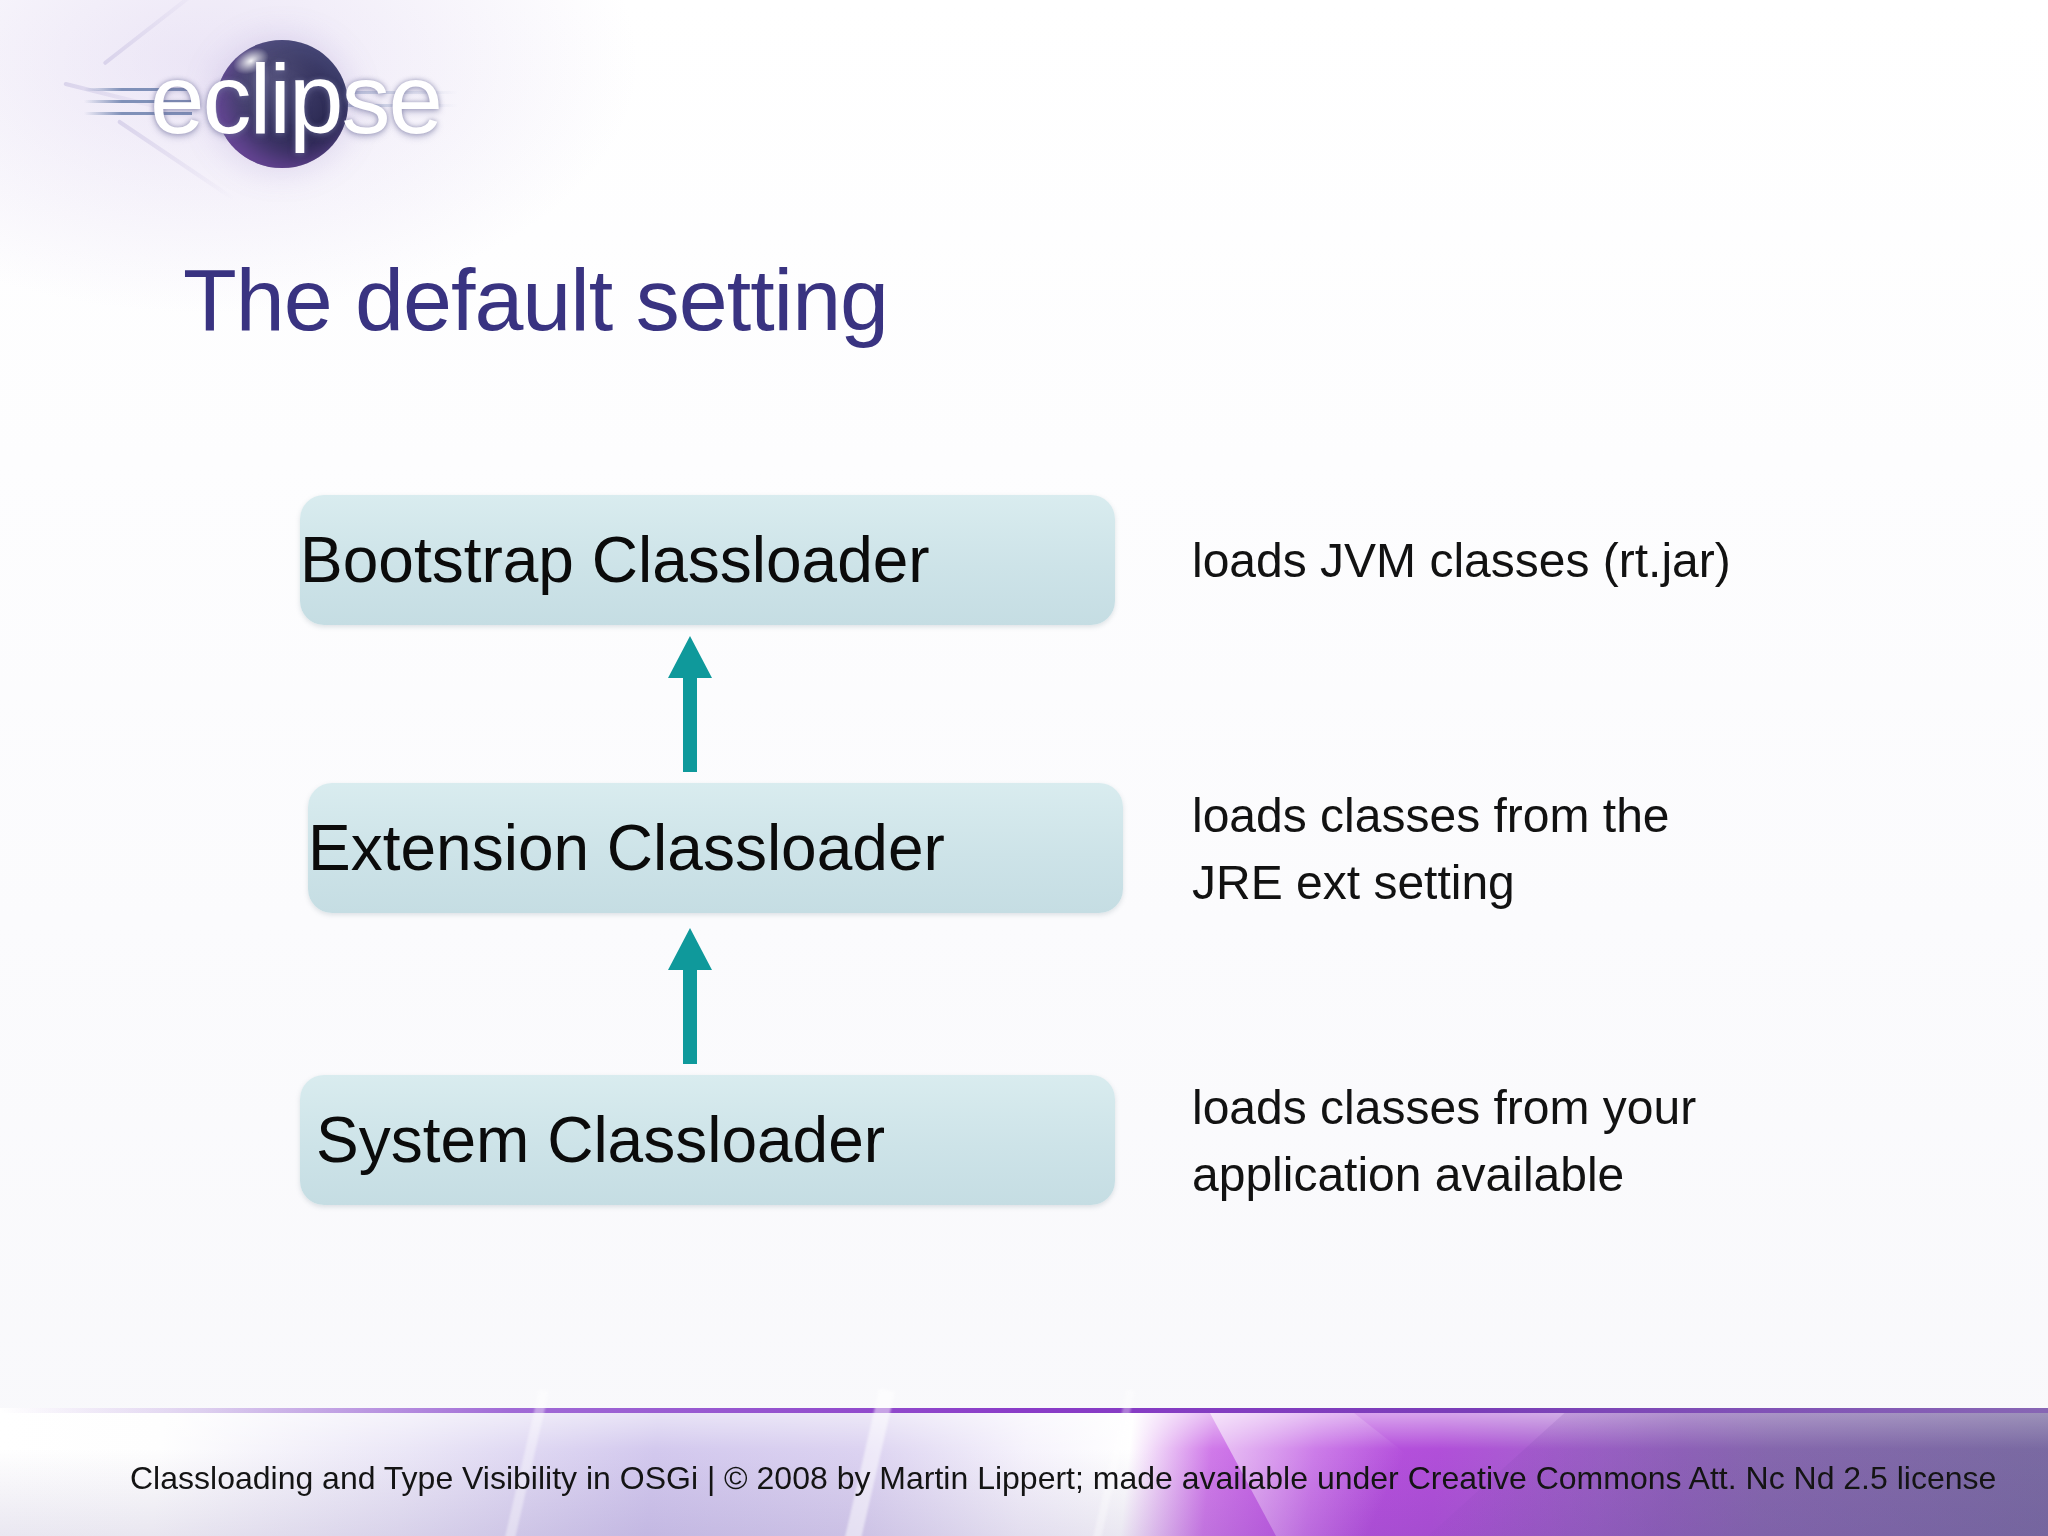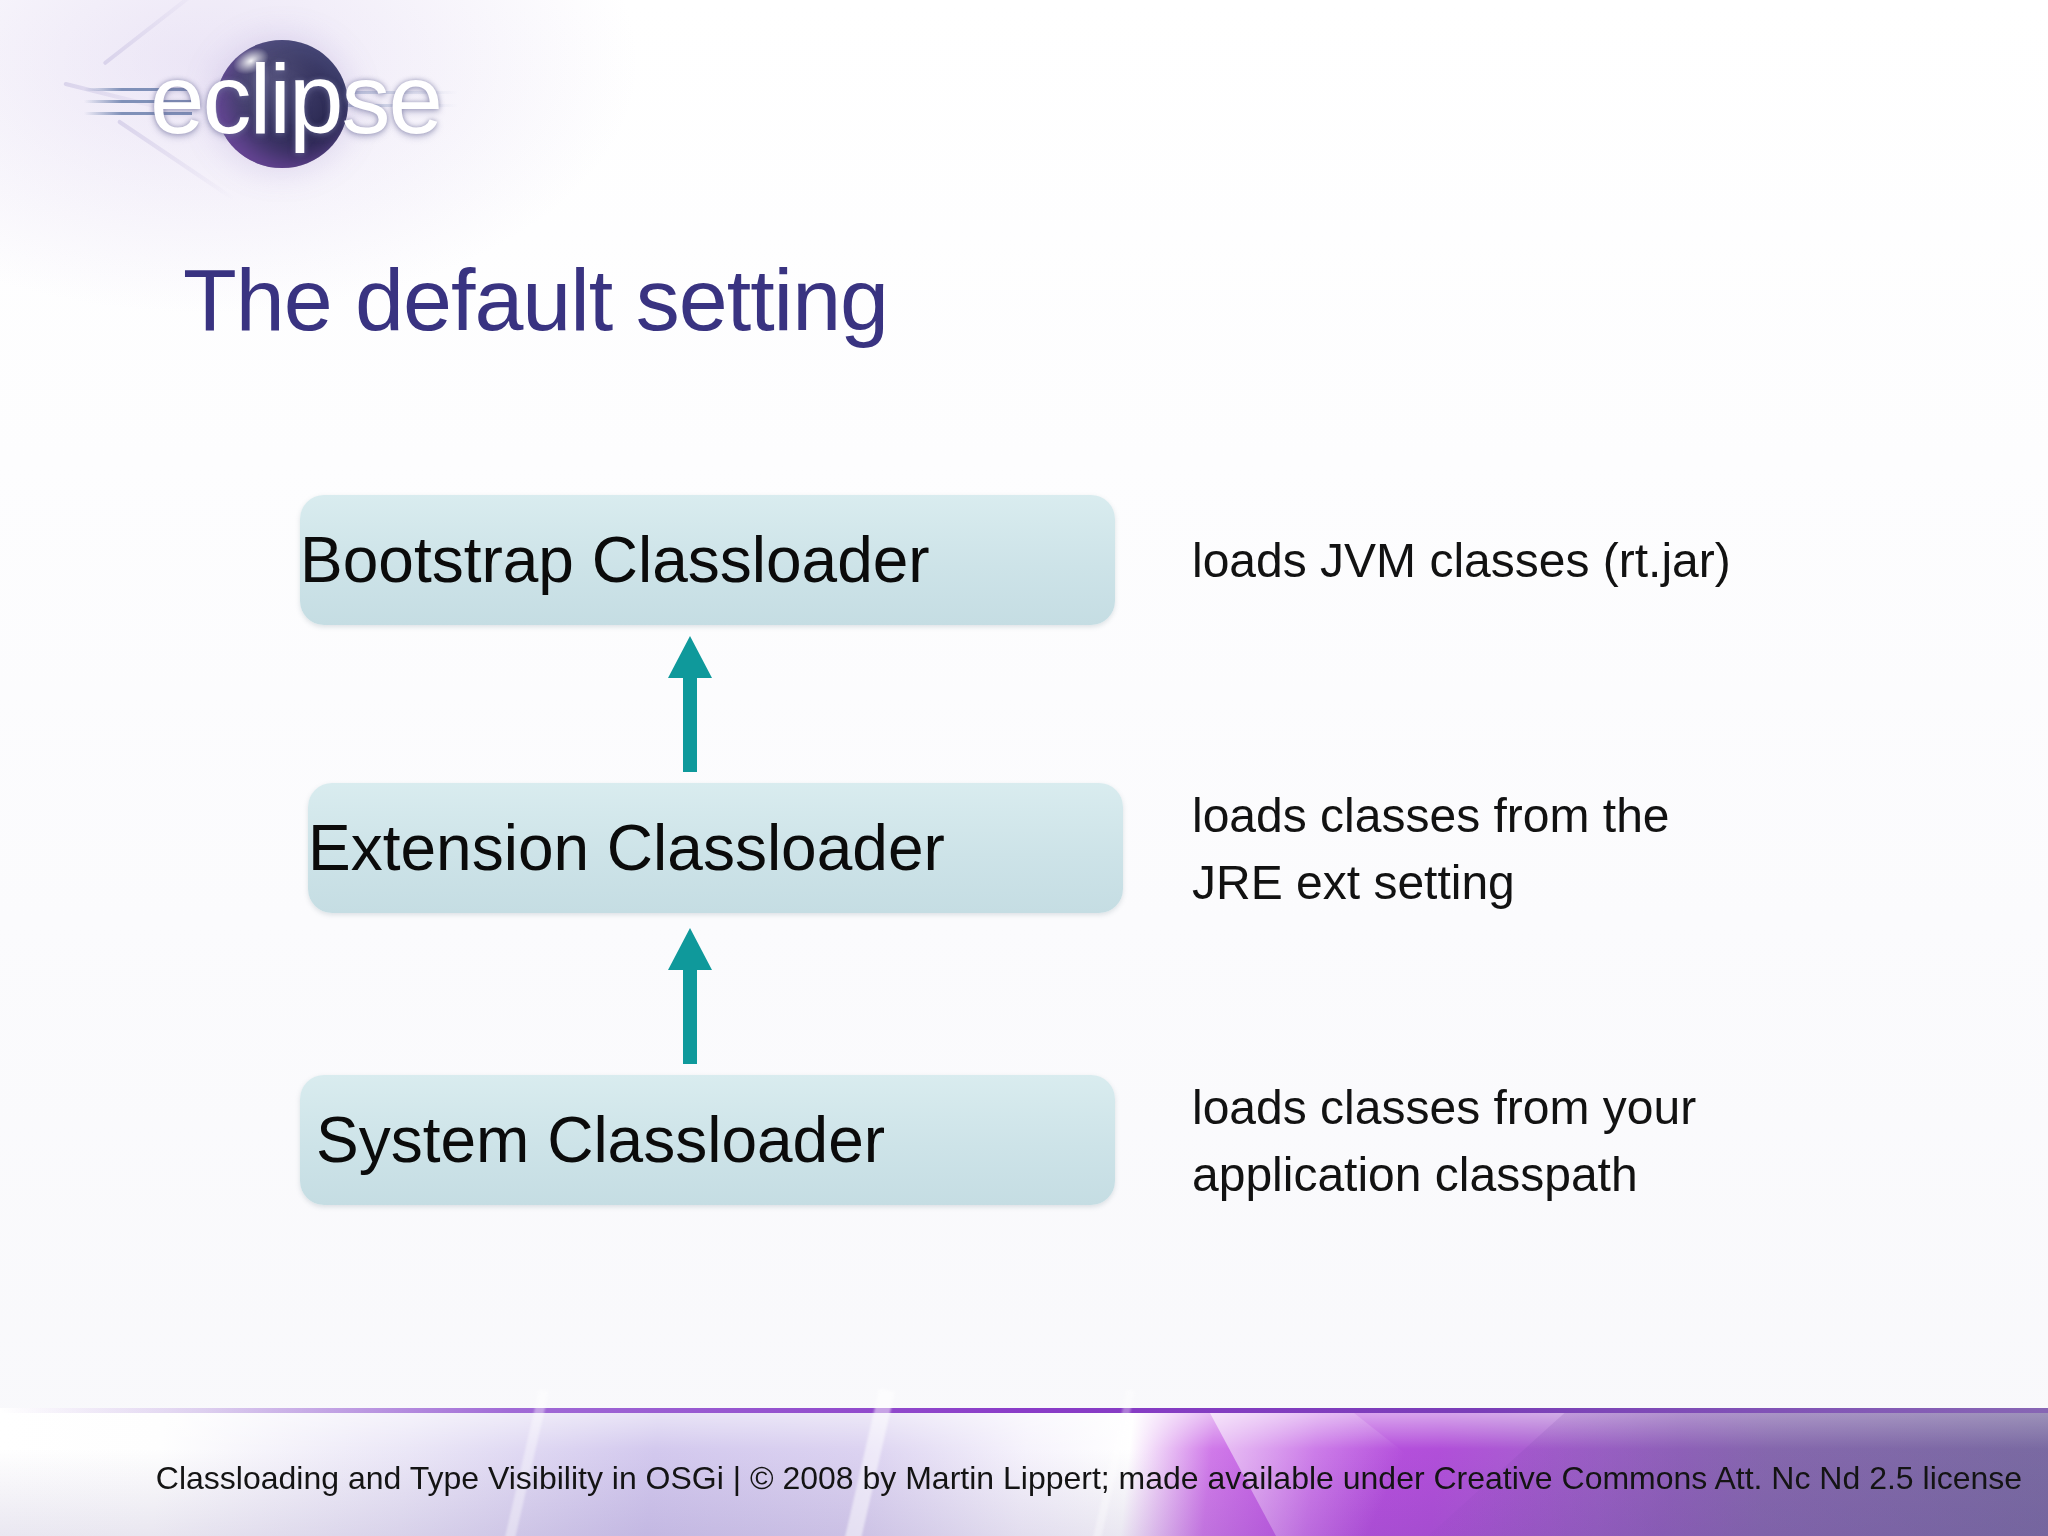--- a/index.html
+++ b/index.html
@@ -76,21 +76,21 @@
   .streak.s1 { left: 520px; width: 10px; opacity: 0.7; }
   .streak.s2 { left: 860px; width: 16px; opacity: 0.9; }
   .streak.s3 { left: 1108px; width: 8px;  opacity: 0.6; }
   .facet-dark { position: absolute; right: 0; top: 5px; width: 620px; height: 123px;
     background: linear-gradient(100deg, rgba(110,55,160,0) 0%, rgba(105,55,158,0.28) 40%, rgba(90,75,135,0.38) 100%);
     clip-path: polygon(22% 0, 100% 0, 100% 100%, 0 100%); }
   .facet-light { position: absolute; left: 1210px; top: 5px; width: 300px; height: 123px;
     background: linear-gradient(115deg, rgba(255,255,255,0.75), rgba(255,255,255,0) 60%);
     clip-path: polygon(0 0, 48% 0, 100% 100%, 22% 100%); opacity: 0.8; }
   .footer-text { position: absolute; left: 130px; right: 0; top: 52px; margin: 0;
-    text-align: center; font-size: 32px; color: #141414; }
+    text-align: left; font-size: 32px; color: #141414; }
 </style>
 </head>
 <body>
 
 <div class="slide">
 
   <div class="logo">
     <div class="ray a"></div>
     <div class="ray b"></div>
     <div class="ray c"></div>
@@ -126,21 +126,21 @@
     <div class="desc d0">
       <span>loads JVM classes (rt.jar)</span>
       <span></span>
     </div>
     <div class="desc d1">
       <span>loads classes from the</span>
       <span>JRE ext setting</span>
     </div>
     <div class="desc d2">
       <span>loads classes from your</span>
-      <span>application classpath</span>
+      <span>application available</span>
     </div>
   </section>
 
   <footer class="footer-bar">
     <div class="streak s1"></div>
     <div class="streak s2"></div>
     <div class="streak s3"></div>
     <div class="facet-light"></div>
     <div class="facet-dark"></div>
     <p class="footer-text">Classloading and Type Visibility in OSGi | © 2008 by Martin Lippert; made available under Creative Commons Att. Nc Nd 2.5 license</p>

